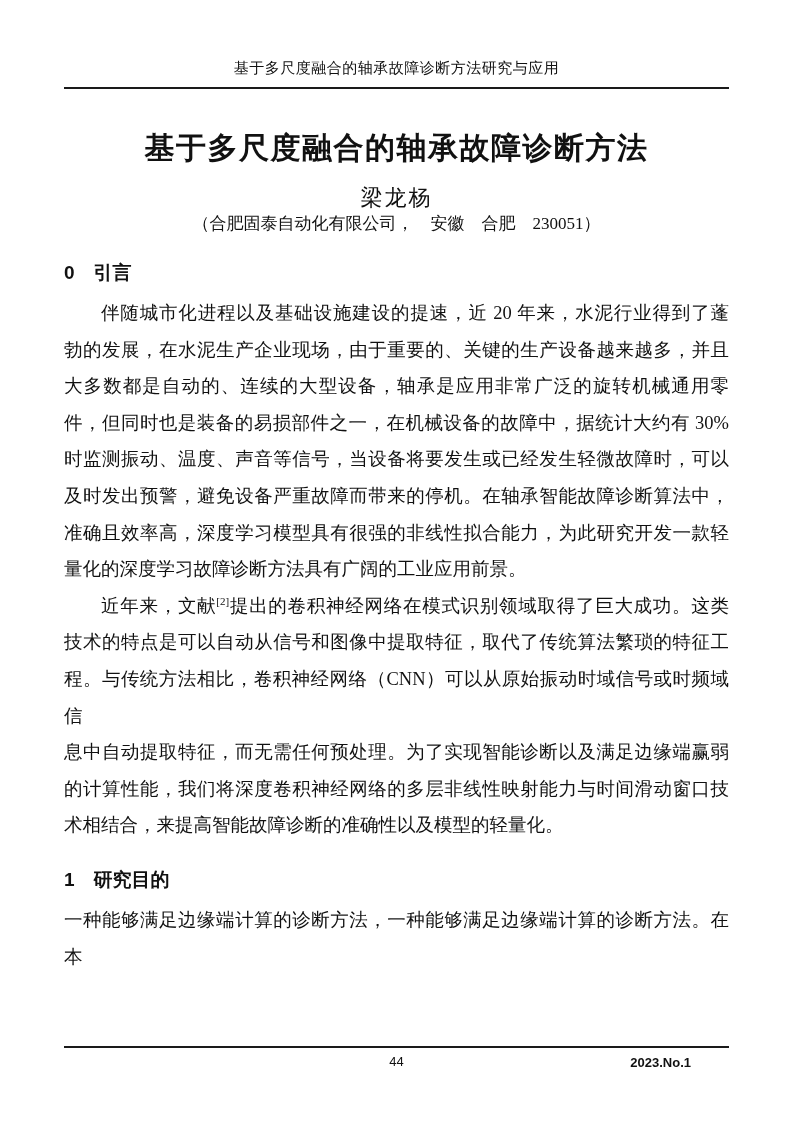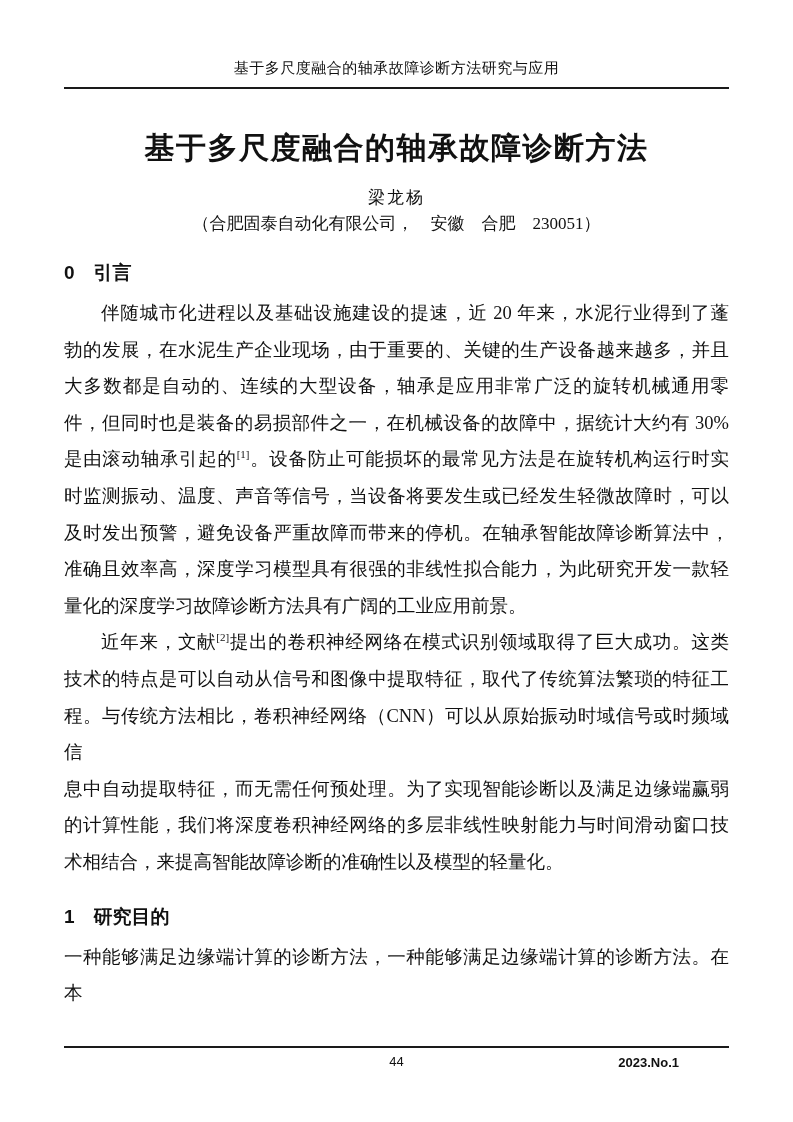--- a/index.html
+++ b/index.html
@@ -35,21 +35,21 @@
     font-family: "Liberation Sans", "DejaVu Sans", sans-serif;
     font-weight: bold;
     font-size: 30px;
     line-height: 49px;
     letter-spacing: 1.5px;
   }
   
   .author {
     margin-top: 14px;
     text-align: center;
-    font-size: 17px;
+    font-size: 22px;
     line-height: 24px;
     letter-spacing: 2px;
   }
   .affiliation {
     text-align: center;
     font-size: 17px;
     line-height: 27px;
   }
   
   .section-heading {
@@ -92,21 +92,21 @@
   }
   .footer .page-number {
     position: absolute;
     left: 0;
     right: 0;
     top: 6px;
     text-align: center;
   }
   .footer .issue-label {
     position: absolute;
-    right: 50px;
+    right: 38px;
     top: 7px;
     font-weight: bold;
   }
 </style>
 </head>
 <body>
 
 <div class="page">
 
   <div class="running-head">基于多尺度融合的轴承故障诊断方法研究与应用</div>
@@ -120,21 +120,20 @@
   <div class="affiliation">（合肥固泰自动化有限公司，　安徽　合肥　230051）</div>
 
   <section>
     <h2 class="section-heading">0　引言</h2>
     <div class="paragraphs">
         <div class="para">
           <div class="text-line first">伴随城市化进程以及基础设施建设的提速，近 20 年来，水泥行业得到了蓬</div>
           <div class="text-line">勃的发展，在水泥生产企业现场，由于重要的、关键的生产设备越来越多，并且</div>
           <div class="text-line">大多数都是自动的、连续的大型设备，轴承是应用非常广泛的旋转机械通用零</div>
           <div class="text-line">件，但同时也是装备的易损部件之一，在机械设备的故障中，据统计大约有 30%</div>
-          <div class="text-line">是由滚动轴承引起的<sup>[1]</sup>。设备防止可能损坏的最常见方法是在旋转机构运行时实</div>
           <div class="text-line">时监测振动、温度、声音等信号，当设备将要发生或已经发生轻微故障时，可以</div>
           <div class="text-line">及时发出预警，避免设备严重故障而带来的停机。在轴承智能故障诊断算法中，</div>
           <div class="text-line">准确且效率高，深度学习模型具有很强的非线性拟合能力，为此研究开发一款轻</div>
           <div class="text-line endline">量化的深度学习故障诊断方法具有广阔的工业应用前景。</div>
         </div>
         <div class="para">
           <div class="text-line first">近年来，文献<sup>[2]</sup>提出的卷积神经网络在模式识别领域取得了巨大成功。这类</div>
           <div class="text-line">技术的特点是可以自动从信号和图像中提取特征，取代了传统算法繁琐的特征工</div>
           <div class="text-line">程。与传统方法相比，卷积神经网络（CNN）可以从原始振动时域信号或时频域信</div>
           <div class="text-line">息中自动提取特征，而无需任何预处理。为了实现智能诊断以及满足边缘端赢弱</div>

